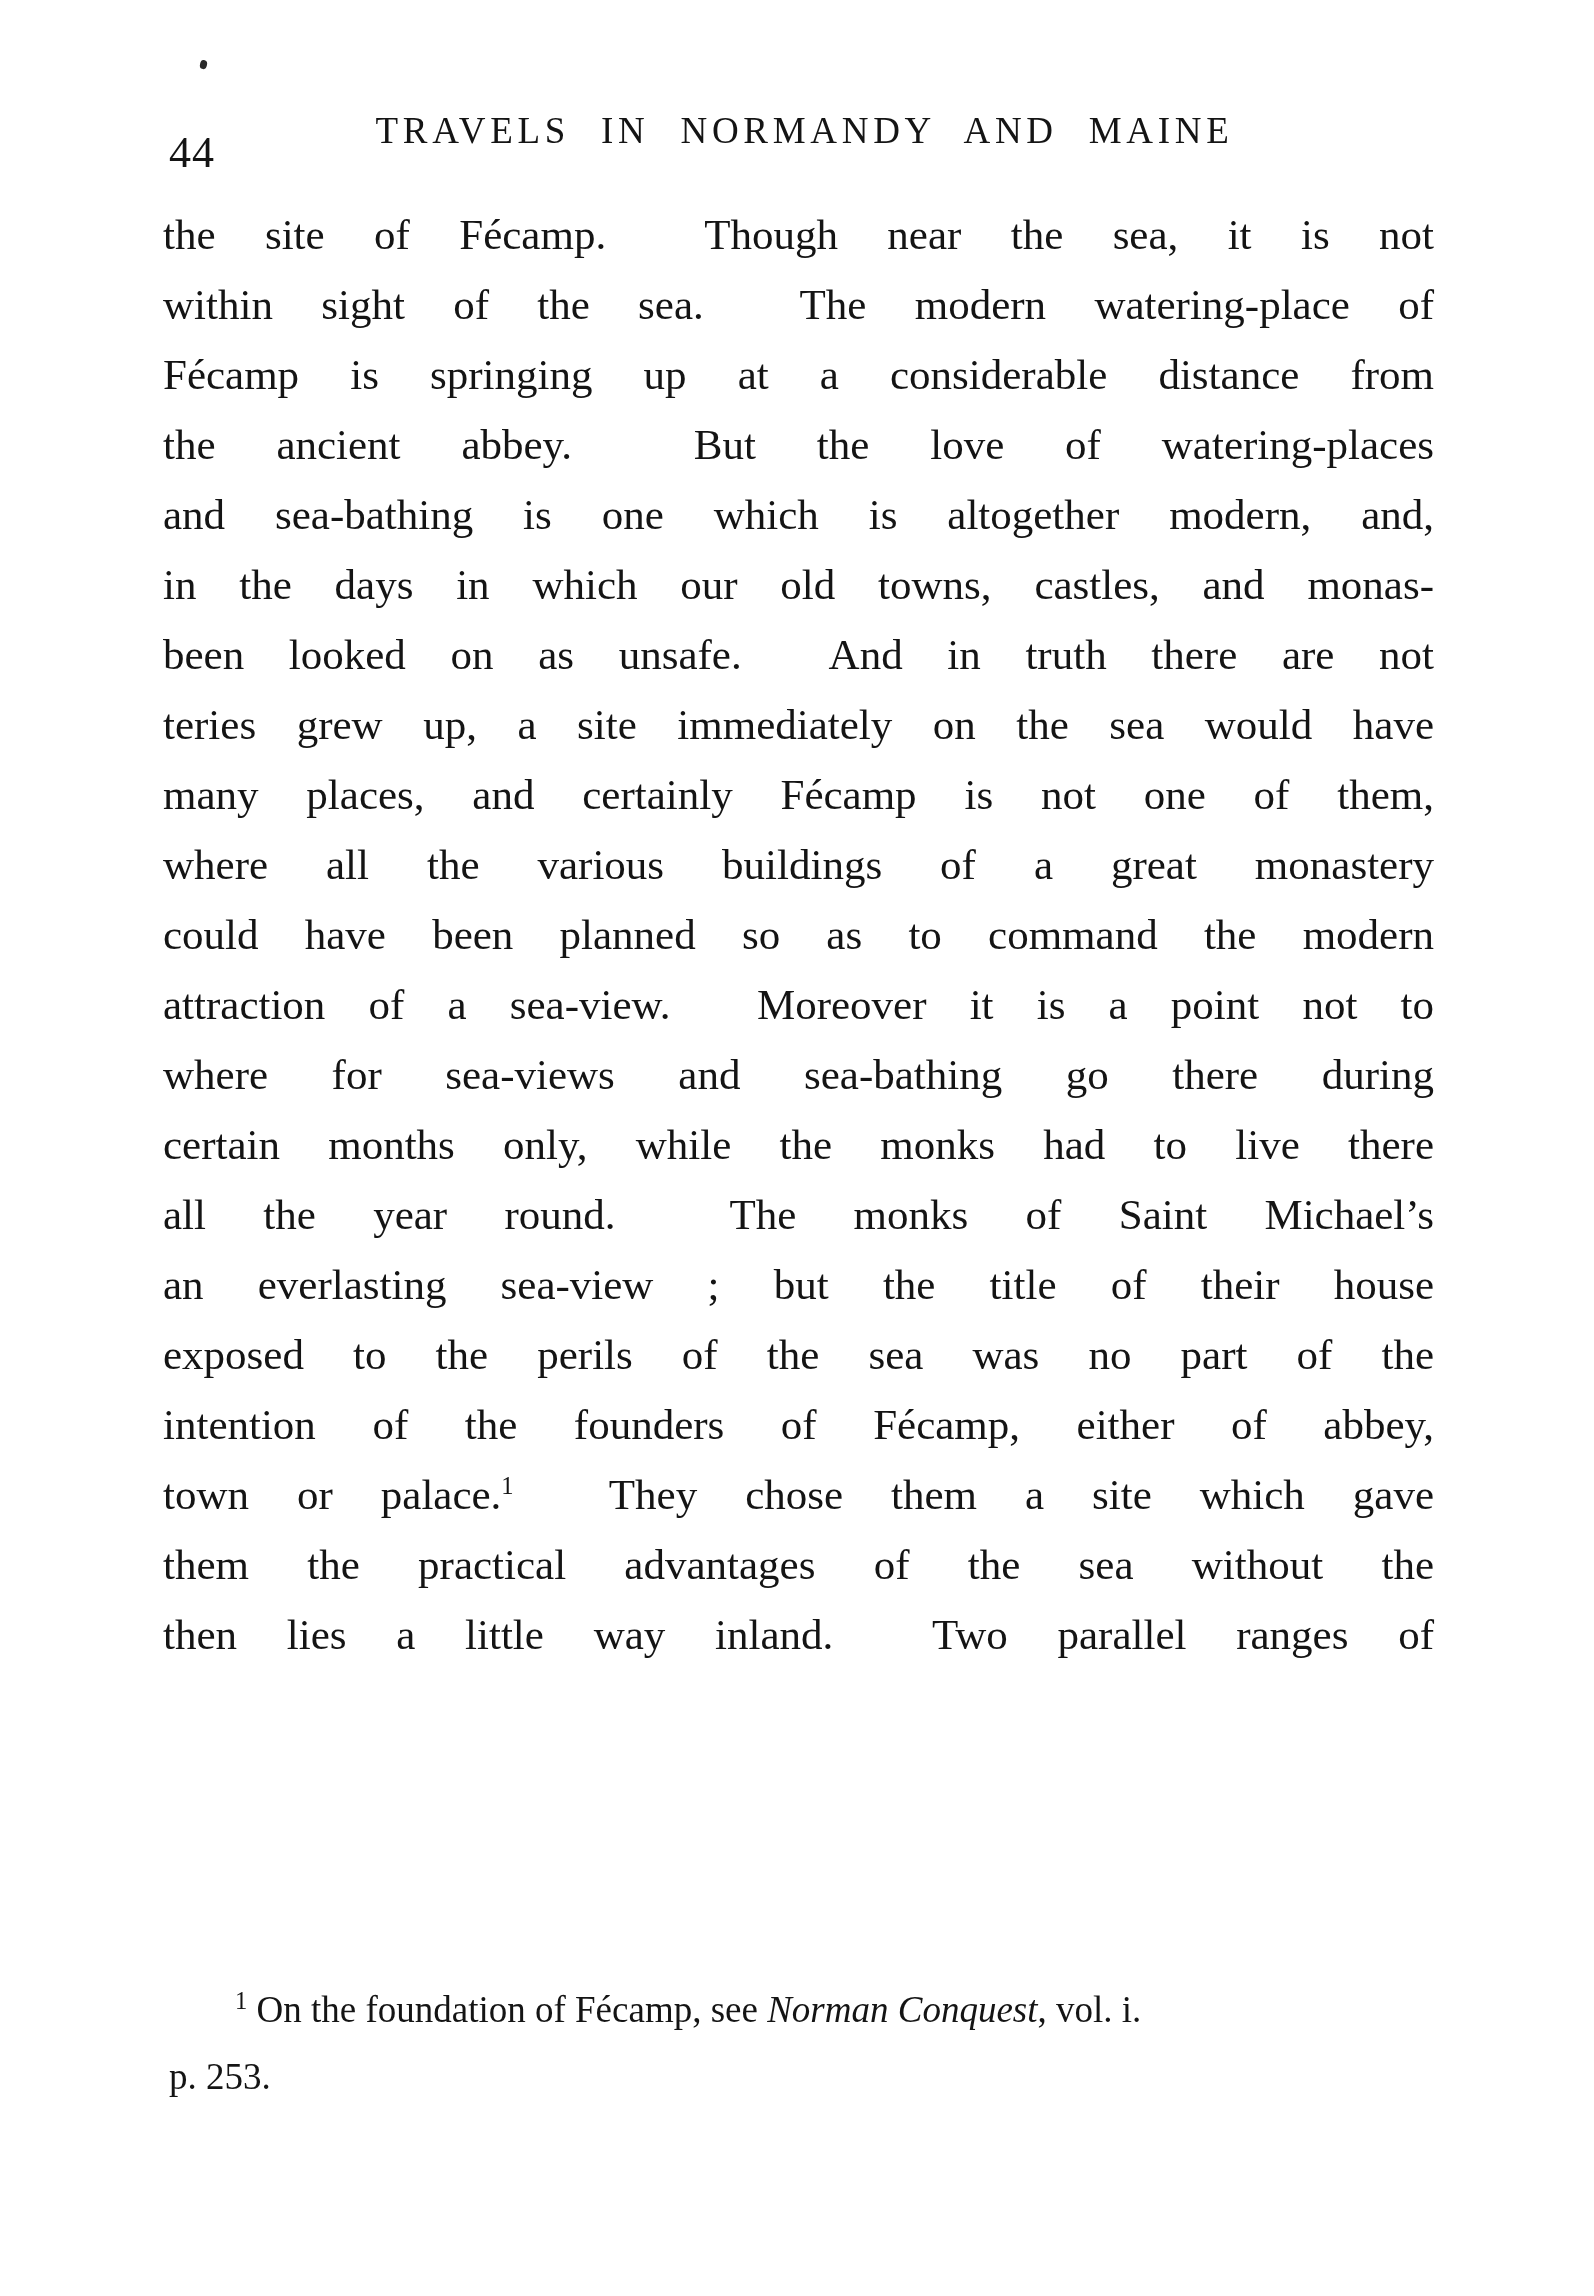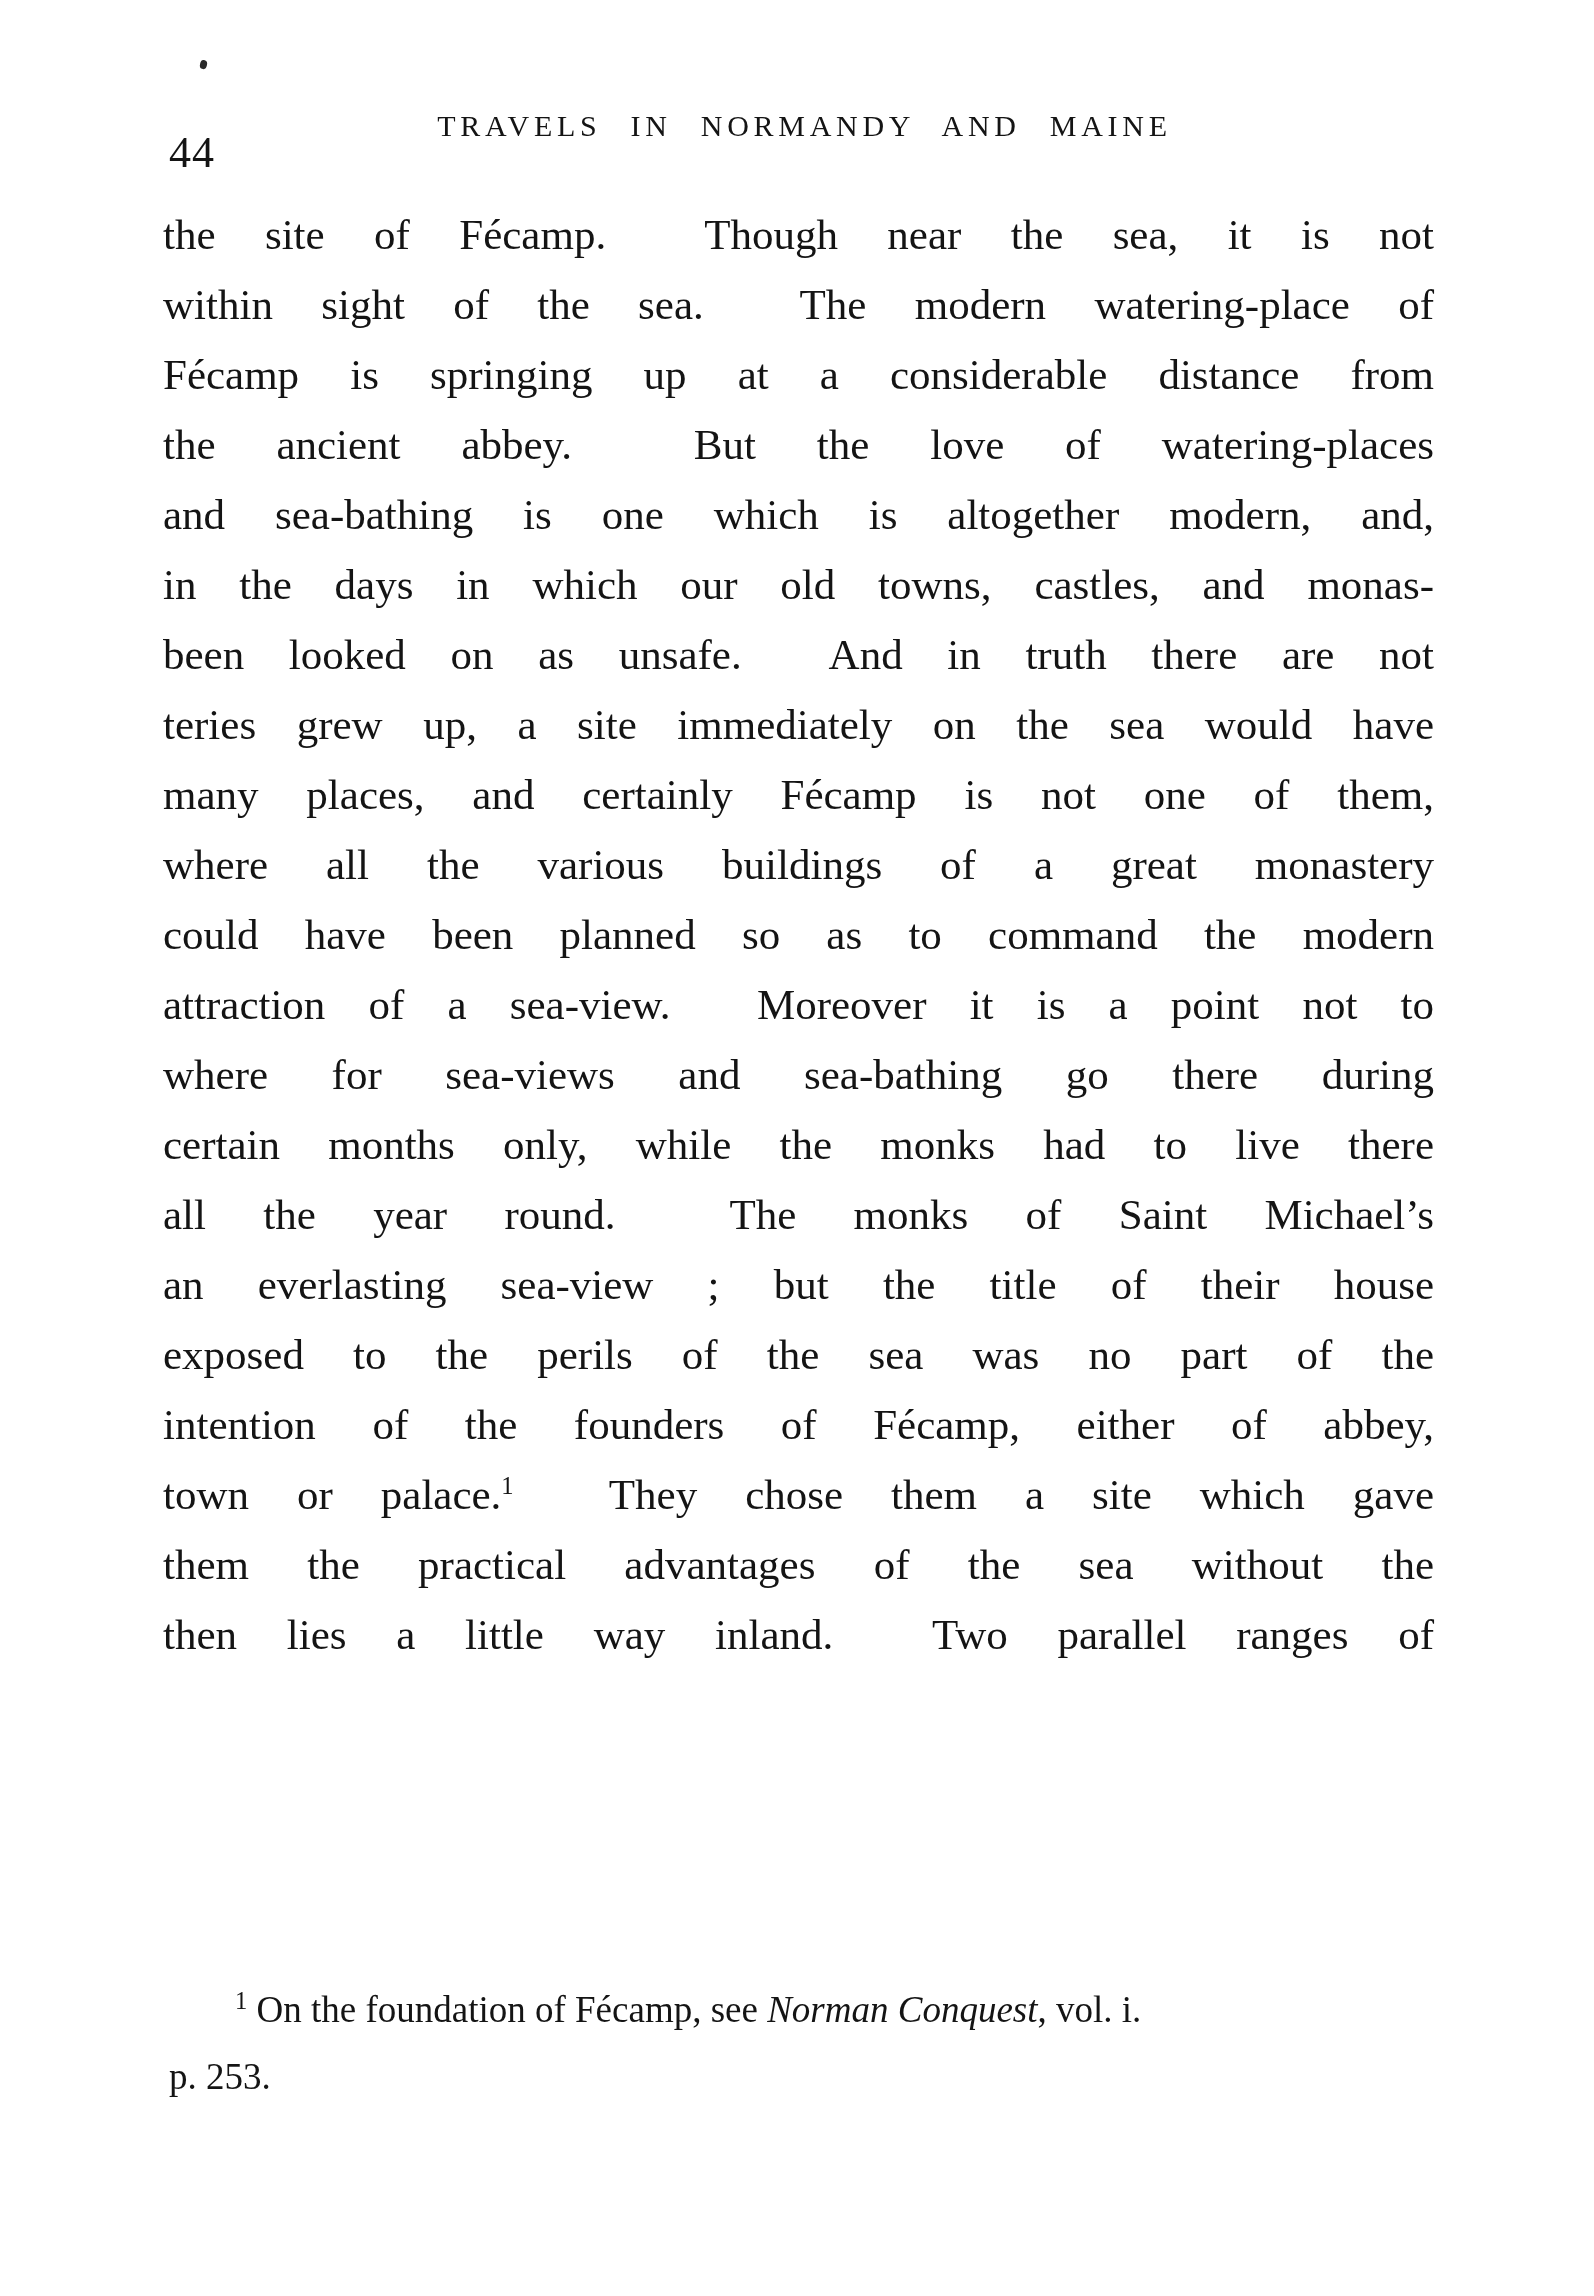--- a/index.html
+++ b/index.html
@@ -24,21 +24,21 @@
     position: absolute;
     left: 0;
     top: 3.8px;
     font-size: 44px;
     letter-spacing: 0.9px;
     margin-top: 14px;
   }
   .running-title {
     display: block;
     text-align: center;
-    font-size: 30px;
+    font-size: 37px;
     letter-spacing: 4.7px;
     word-spacing: 17px;
     white-space: nowrap;
   }
   .scan-dot {
     position: absolute;
     left: 200px;
     top: 60px;
     width: 6.6px;
     height: 9.4px;

